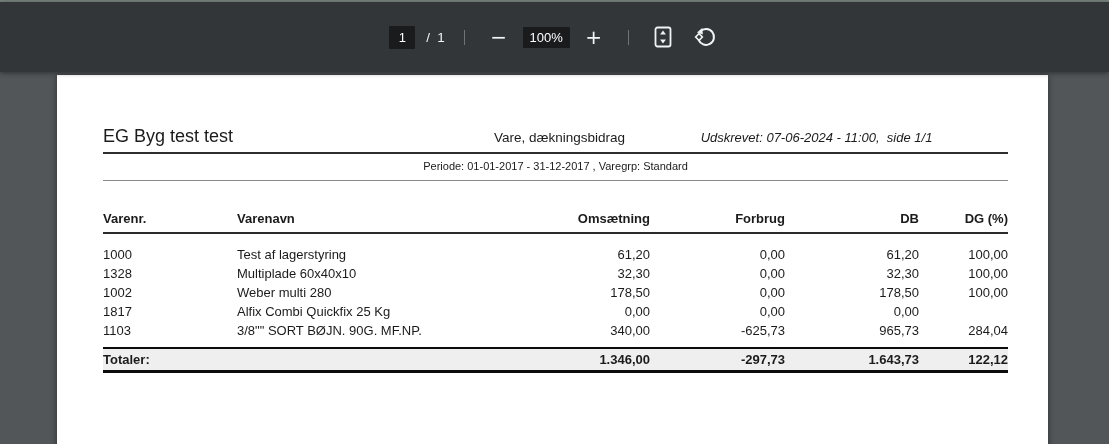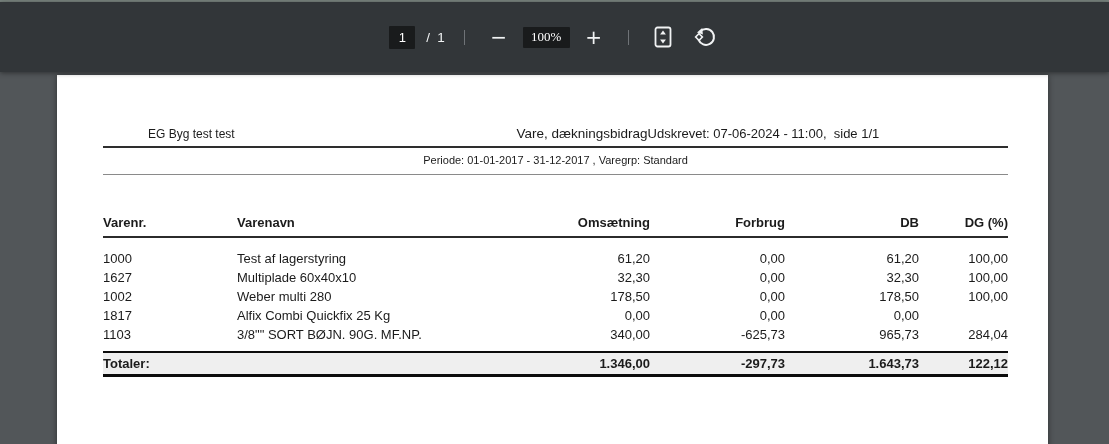--- a/index.html
+++ b/index.html
@@ -25,45 +25,45 @@
   .page-count{font-size:13.5px;}
   .vsep{width:1px;height:15px;background:#6f7377;margin:0 19px;}
   .tool-btn{
     background:none;border:none;padding:0;margin:0;cursor:pointer;
     width:30px;height:30px;display:flex;align-items:center;justify-content:center;
     color:#f1f3f4;
   }
   .glyph{font-size:20px;line-height:1;font-family:"DejaVu Sans",sans-serif;}
   .zoom-box{
     width:47px;height:21px;background:#191b1c;border:none;border-radius:1px;
-    color:#ffffff;text-align:center;font-size:13px;font-family:Liberation Serif, serif;
+    color:#ffffff;text-align:center;font-size:13px;font-family:Liberation Sans, sans-serif;
     margin:0 9px;padding:0;outline:none;
   }
   .tool-btn + .tool-btn{margin-left:12px;}
   .viewer{position:absolute;top:72px;left:0;right:0;bottom:0;background:#525659;}
   .page{
     position:absolute;left:57px;top:3px;width:991px;height:620px;
     background:#ffffff;box-shadow:0 1px 6px rgba(0,0,0,.45);
     box-sizing:border-box;padding:51px 40px 0 46px;
     color:#1b1b1b;
   }
   .doc-header{
     display:flex;align-items:baseline;
     border-bottom:2px solid #2e2e2e;padding-bottom:5px;
   }
-  .doc-header .company{flex:1;font-size:12px;margin-left:45px;}
+  .doc-header .company{flex:1;font-size:18px;}
   .doc-header .title{font-size:13.5px;margin-left:8px;}
-  .doc-header .printed{flex:1;text-align:left;font-size:13px;}
+  .doc-header .printed{flex:1;text-align:center;font-size:13px;font-style:italic;}
   .doc-subheader{
     font-size:11px;padding:6px 0 8px 0;
     border-bottom:1px solid #8a8a8a;
     text-align:center;
   }
   table.report{
-    width:905px;border-collapse:collapse;margin-top:40px;
+    width:905px;border-collapse:collapse;margin-top:30px;
     font-size:13px;color:#1b1b1b;table-layout:fixed;
   }
   table.report thead th{
     font-weight:bold;text-align:left;font-size:13px;
     padding:0 0 6px 0;border-bottom:2px solid #2b2b2b;
   }
   table.report th.num{text-align:right;}
   table.report tbody td{height:19px;line-height:19px;padding:0;white-space:nowrap;overflow:hidden;}
   table.report td.num{text-align:right;}
   table.report tbody tr:first-child td{padding-top:11px;}
@@ -147,21 +147,21 @@
         <tbody>
             <tr>
               <td>1000</td>
               <td>Test af lagerstyring</td>
               <td class="num">61,20</td>
               <td class="num">0,00</td>
               <td class="num">61,20</td>
               <td class="num">100,00</td>
             </tr>
             <tr>
-              <td>1627</td>
+              <td>1328</td>
               <td>Multiplade 60x40x10</td>
               <td class="num">32,30</td>
               <td class="num">0,00</td>
               <td class="num">32,30</td>
               <td class="num">100,00</td>
             </tr>
             <tr>
               <td>1002</td>
               <td>Weber multi 280</td>
               <td class="num">178,50</td>

